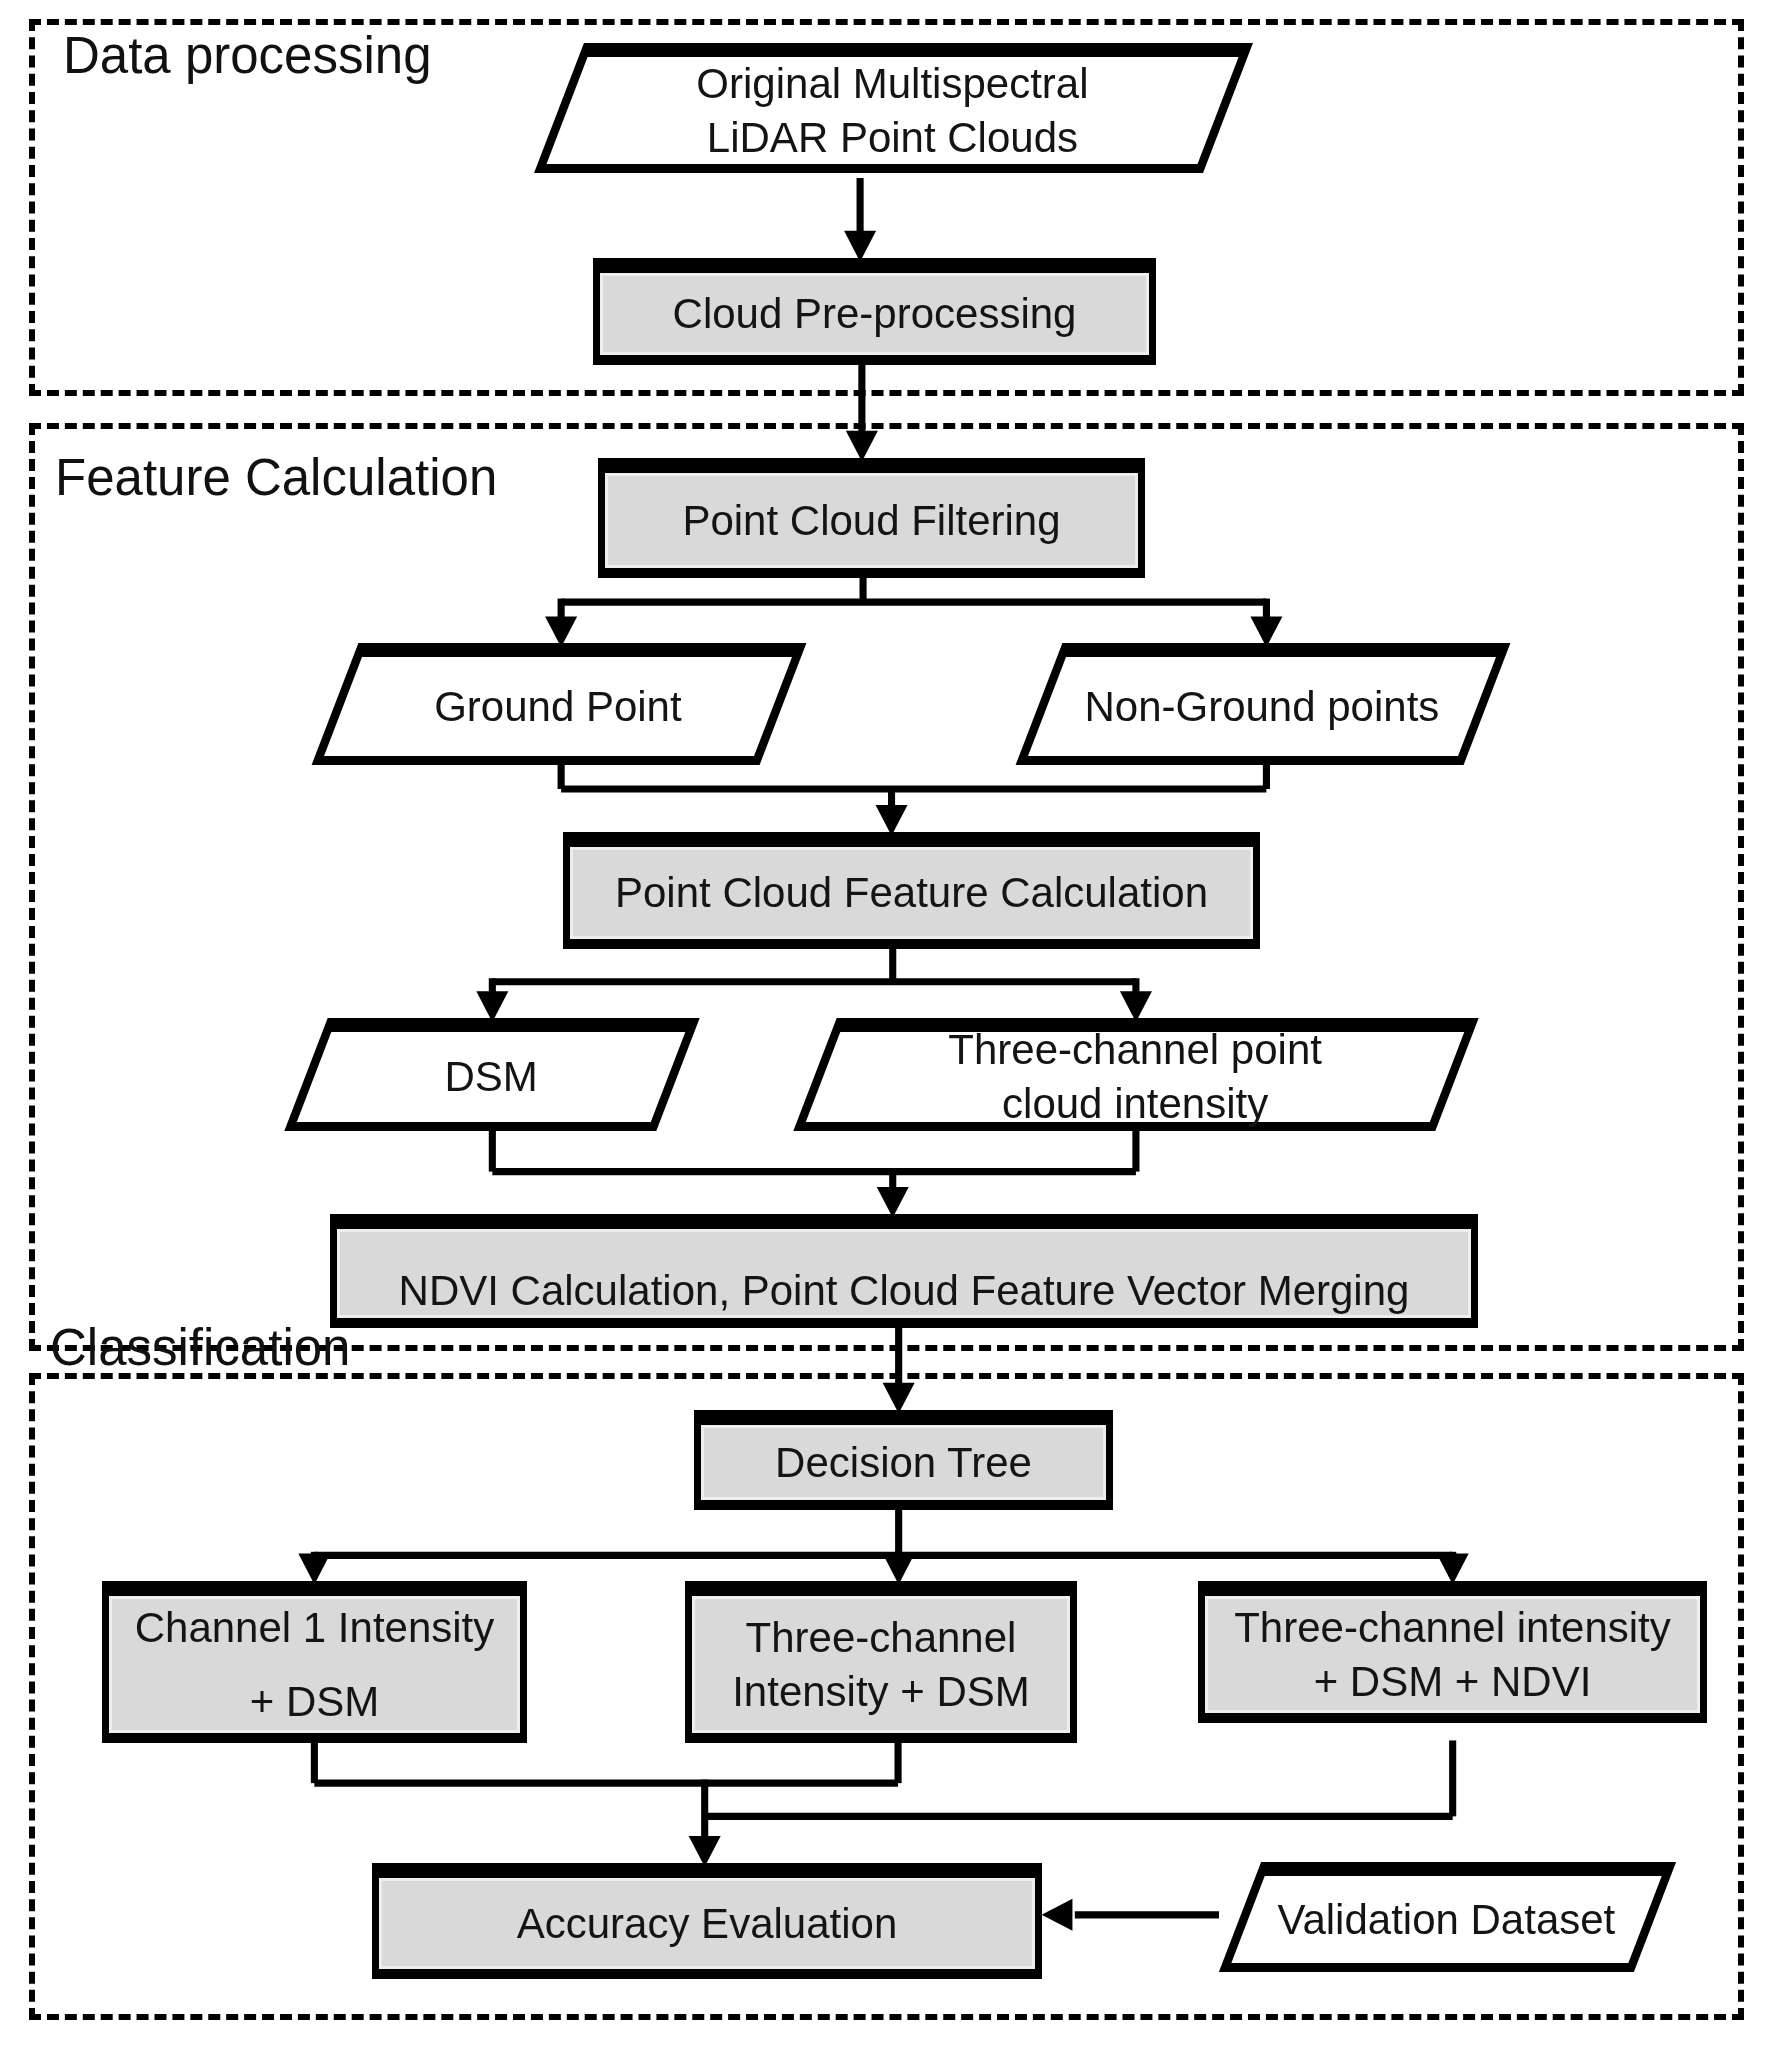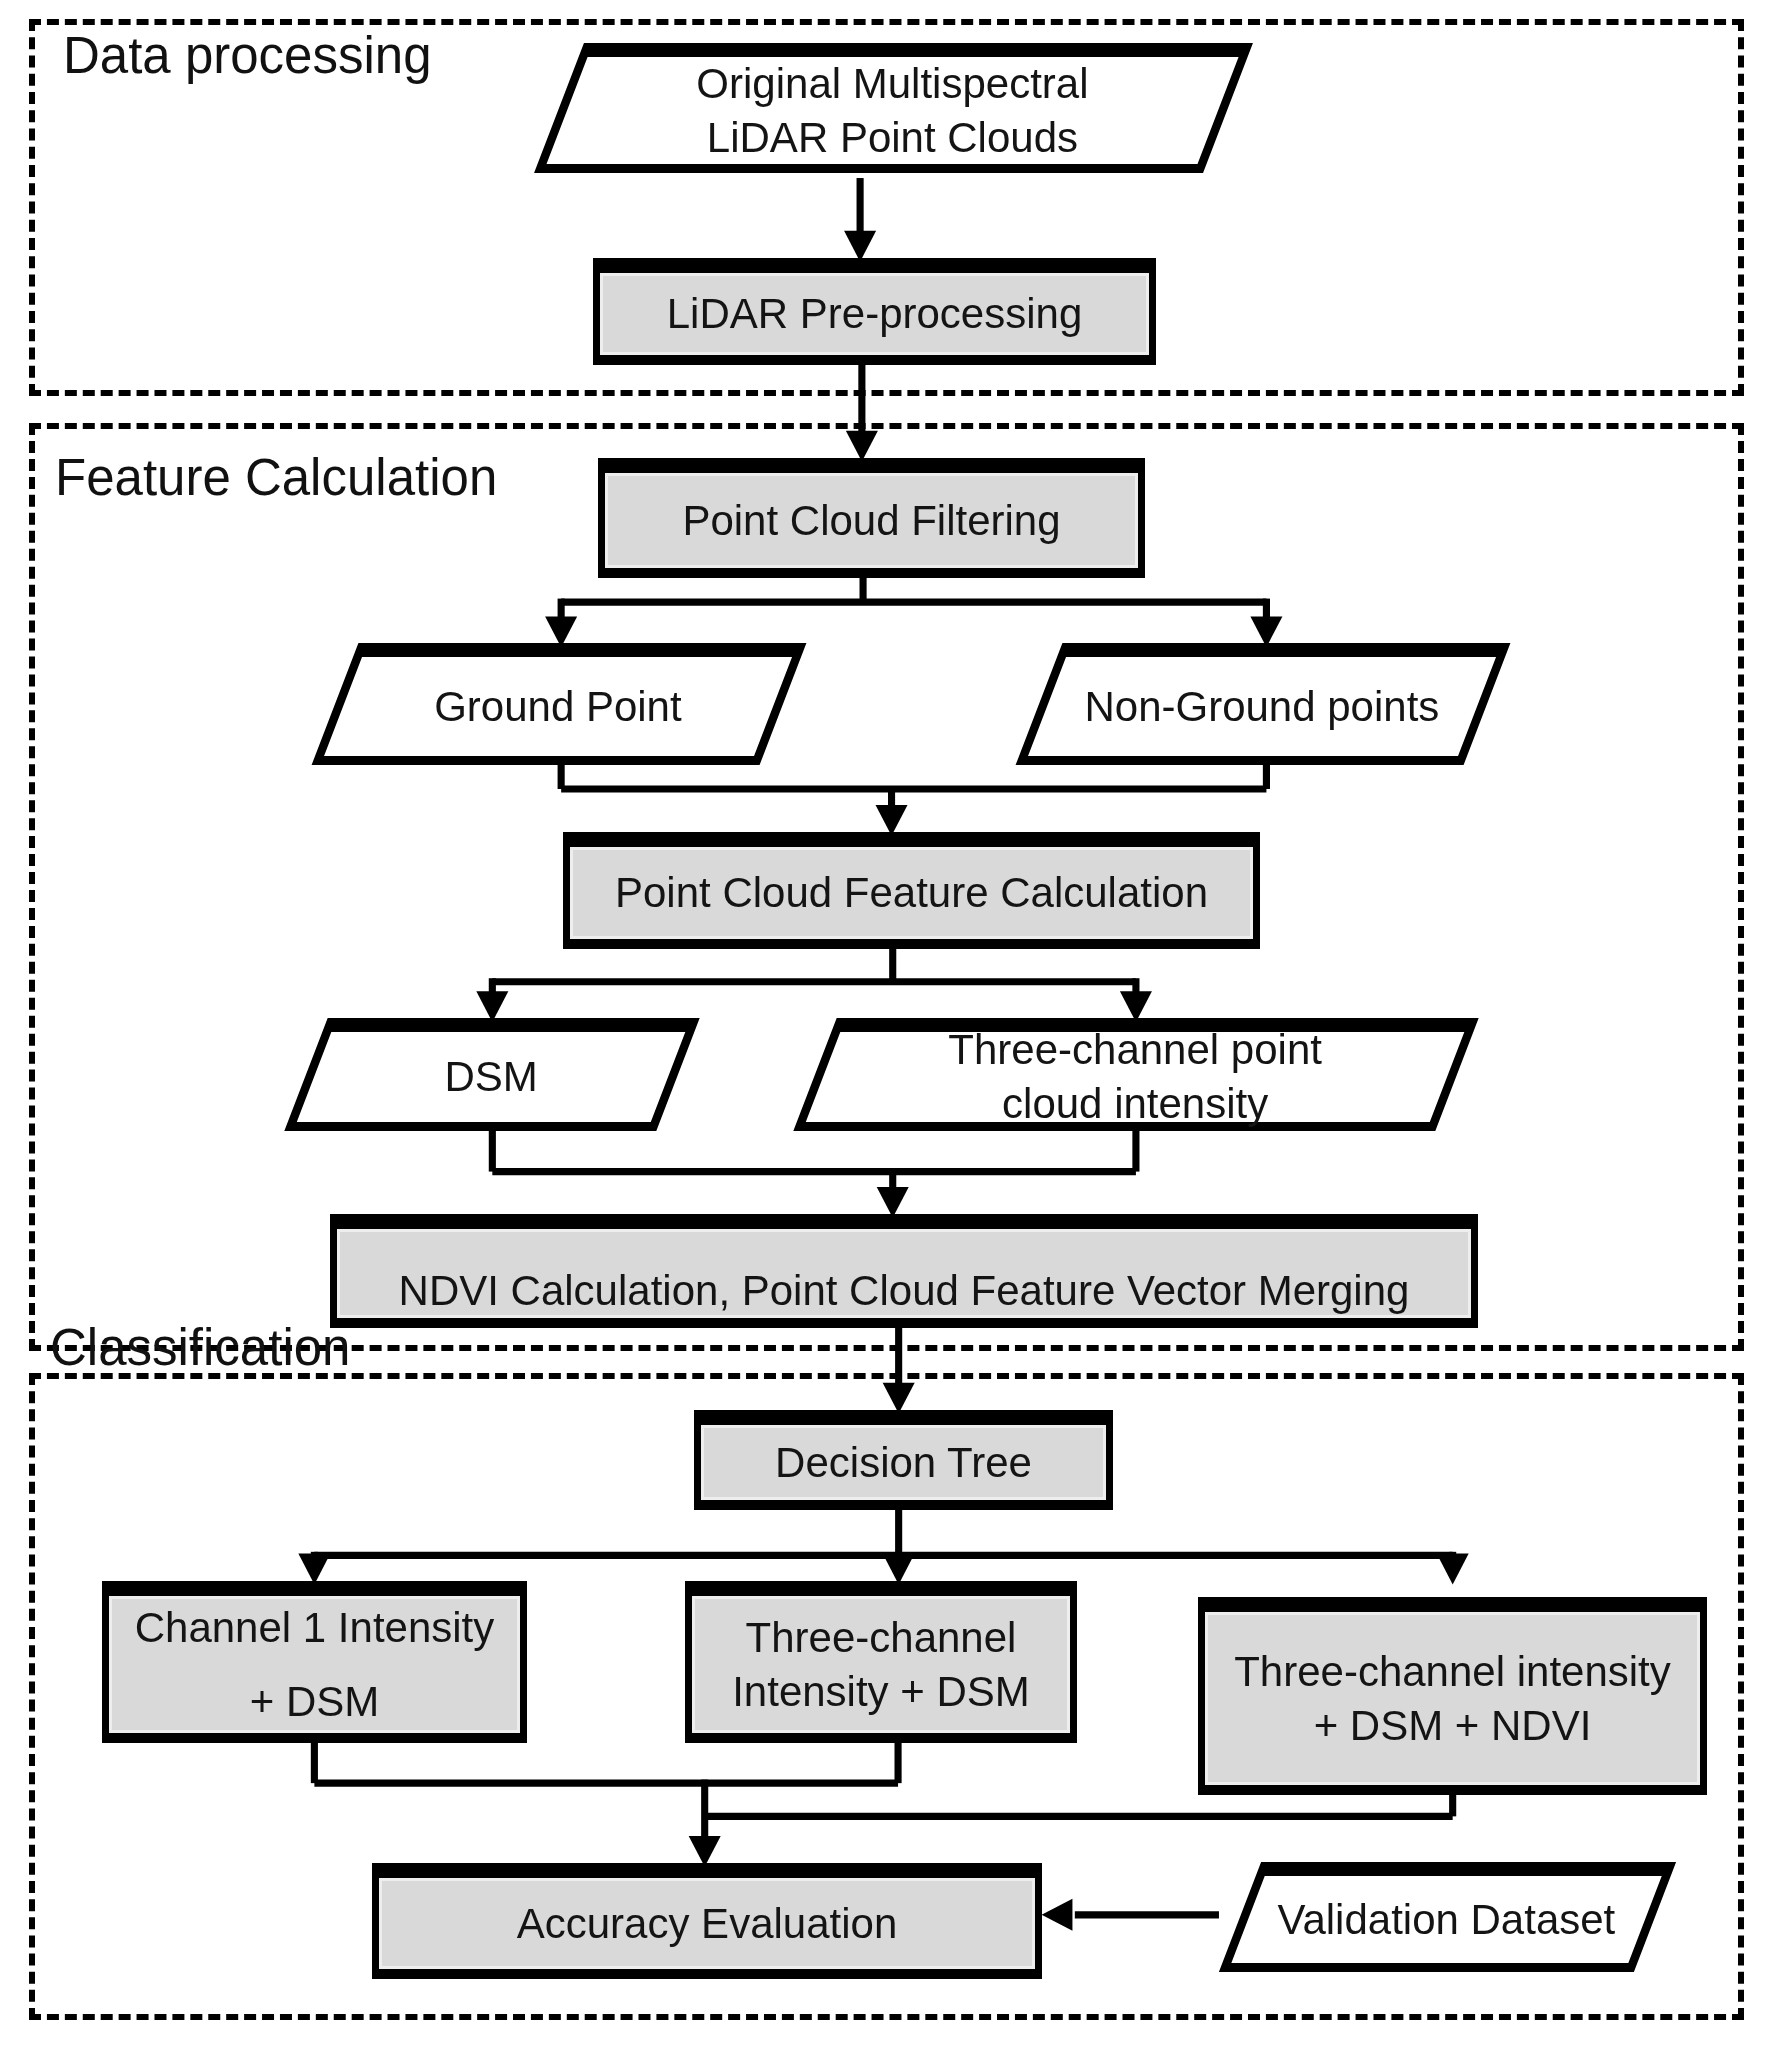--- a/index.html
+++ b/index.html
@@ -159,21 +159,21 @@
   <div class="section-label" style="left:50px; top:1321px;">Classification</div>
 
   <div class="node io" style="left:559px; top:43px; width:669px; height:130px;">
     <div class="unskew">
       <span class="tline">Original Multispectral</span>
       <span class="tline">LiDAR Point Clouds</span>
     </div>
   </div>
 
   <div class="node process" style="left:593px; top:258px; width:563px; height:107px;">
-    <span class="tline">LiDAR Pre-processing</span>
+    <span class="tline">Cloud Pre-processing</span>
   </div>
 
   <div class="node process" style="left:598px; top:458px; width:547px; height:120px;">
     <span class="tline">Point Cloud Filtering</span>
   </div>
 
   <div class="node io" style="left:335px; top:643px; width:448px; height:122px;">
     <div class="unskew">
       <span class="tline">Ground Point</span>
     </div>
@@ -213,21 +213,21 @@
   <div class="node process" style="left:102px; top:1581px; width:425px; height:162px;gap:20px;">
     <span class="tline">Channel 1 Intensity</span>
     <span class="tline">+ DSM</span>
   </div>
 
   <div class="node process" style="left:685px; top:1581px; width:392px; height:162px;">
     <span class="tline">Three-channel</span>
     <span class="tline">Intensity + DSM</span>
   </div>
 
-  <div class="node process" style="left:1198px; top:1581px; width:509px; height:198px;margin-top:16px;">
+  <div class="node process" style="left:1198px; top:1581px; width:509px; height:142px;">
     <span class="tline">Three-channel intensity</span>
     <span class="tline">+ DSM + NDVI</span>
   </div>
 
   <div class="node process" style="left:372px; top:1863px; width:670px; height:116px;">
     <span class="tline">Accuracy Evaluation</span>
   </div>
 
   <div class="node io" style="left:1240px; top:1862px; width:415px; height:110px;">
     <div class="unskew">

